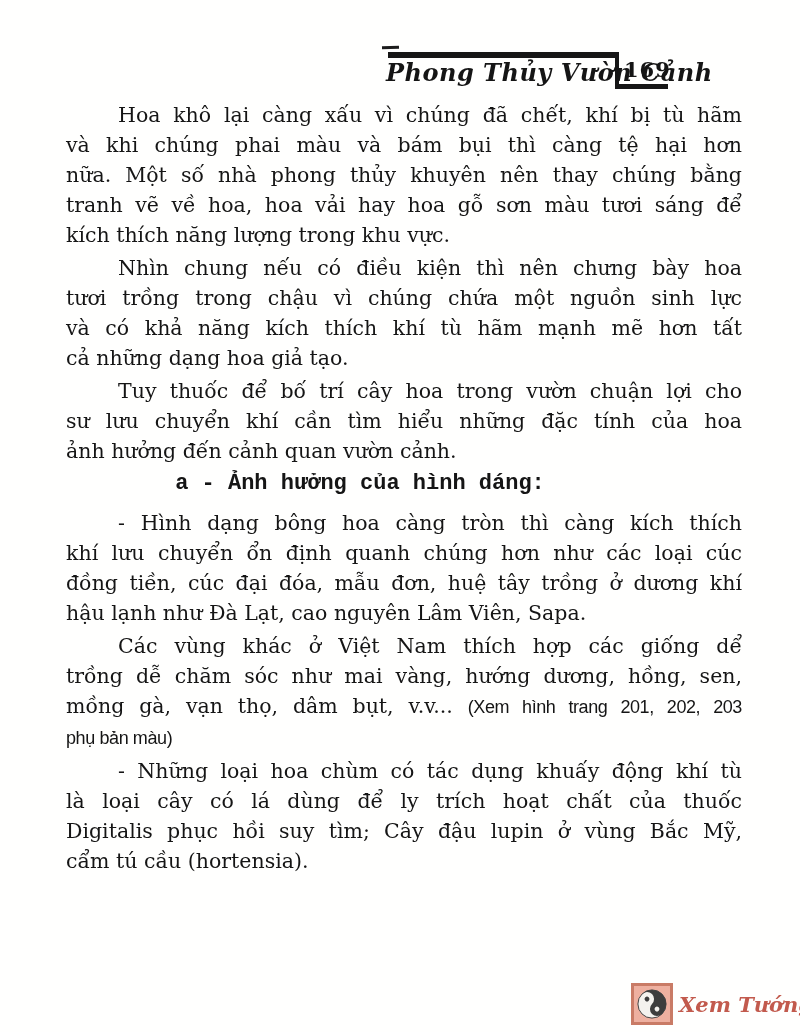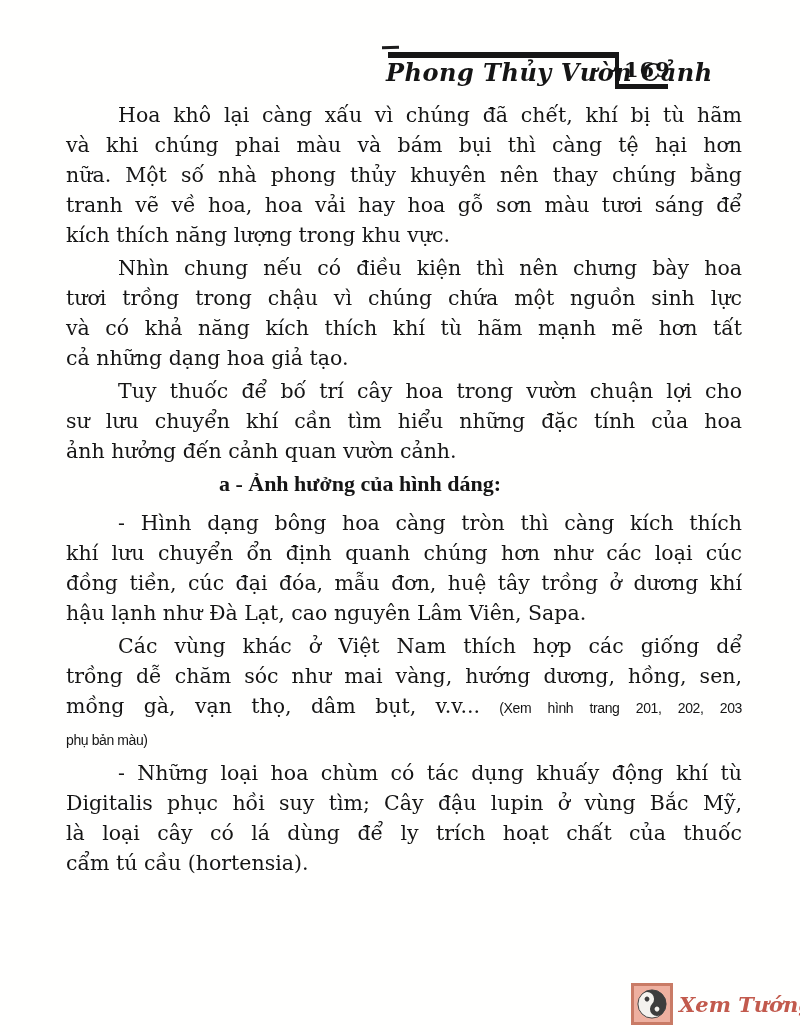--- a/index.html
+++ b/index.html
@@ -48,24 +48,24 @@
   .para { margin-bottom:3px; }
   .line {
     font-size:20.5px; line-height:30px;
     text-align:justify; text-align-last:left;
     text-justify:inter-word;
   }
   .line.fill { text-align-last:justify; }
   .line.indent { padding-left:52px; }
   .note {
     font-family:"Liberation Sans", sans-serif;
-    font-size:14px; letter-spacing:-0.4px;
+    font-size:18px; letter-spacing:-0.4px;
   }
   .section-heading {
-    font-family:Liberation Serif, serif;
+    font-family:Liberation Mono, monospace;
     font-weight:bold; font-size:22px; line-height:30px;
     text-align:center; margin:2px 88px 9px 0;
     white-space:nowrap;
   }
   
   .watermark {
     position:absolute; left:631px; top:983px;
     display:flex; align-items:center;
   }
   .wm-box {
@@ -123,22 +123,22 @@
         <div class="line"><span>hậu lạnh như Đà Lạt, cao nguyên Lâm Viên, Sapa.</span></div>
       </div>
       <div class="para">
         <div class="line fill indent"><span>Các vùng khác ở Việt Nam thích hợp các giống dể</span></div>
         <div class="line fill"><span>trồng dễ chăm sóc như mai vàng, hướng dương, hồng, sen,</span></div>
         <div class="line fill"><span>mồng gà, vạn thọ, dâm bụt, v.v... </span><span class="note">(Xem hình trang 201, 202, 203</span></div>
         <div class="line"><span class="note">phụ bản màu)</span></div>
       </div>
       <div class="para">
         <div class="line fill indent"><span>- Những loại hoa chùm có tác dụng khuấy động khí tù</span></div>
+        <div class="line fill"><span>là loại cây có lá dùng để ly trích hoạt chất của thuốc</span></div>
         <div class="line fill"><span>Digitalis phục hồi suy tìm; Cây đậu lupin ở vùng Bắc Mỹ,</span></div>
-        <div class="line fill"><span>là loại cây có lá dùng để ly trích hoạt chất của thuốc</span></div>
         <div class="line"><span>cẩm tú cầu (hortensia).</span></div>
       </div>
     </div>
 
   <div class="watermark">
     <div class="wm-box">
       <svg width="30" height="30" viewBox="0 0 100 100">
         <circle cx="50" cy="50" r="47" fill="#f4f2ee" stroke="#3d3d3d" stroke-width="3"></circle>
         <path d="M50,3 A47,47 0 0 1 50,97 A23.5,23.5 0 0 1 50,50 A23.5,23.5 0 0 0 50,3 Z" fill="#3d3d3d"></path>
         <circle cx="50" cy="26.5" r="8" fill="#3d3d3d"></circle>

